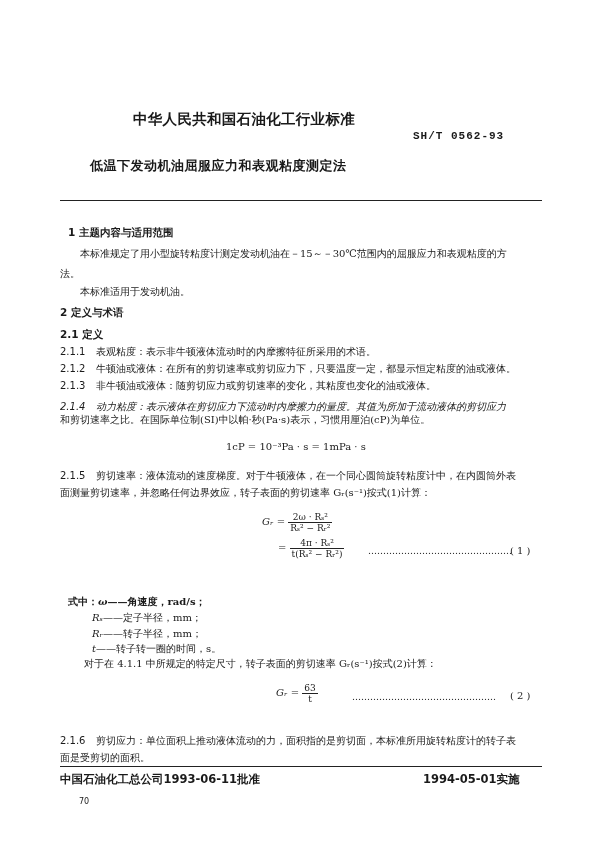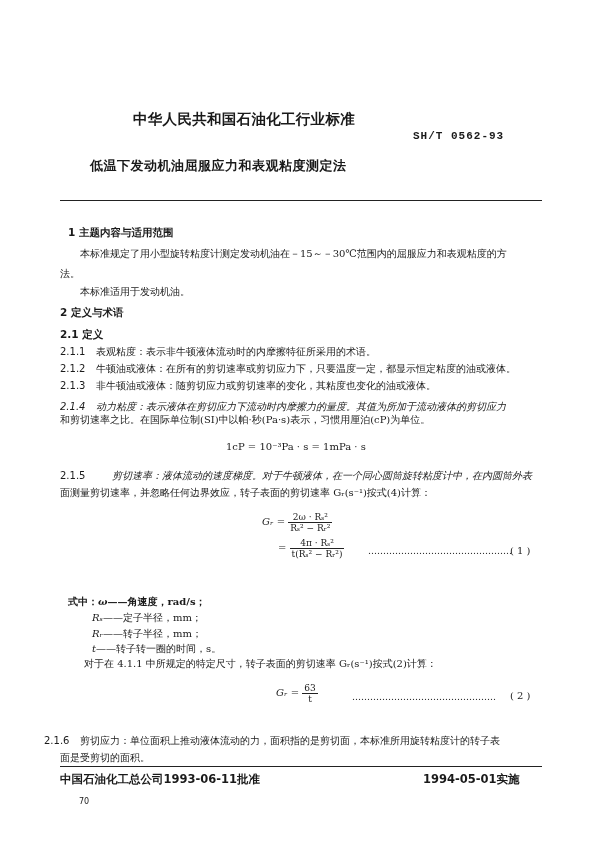--- a/index.html
+++ b/index.html
@@ -50,23 +50,23 @@
   <span class="num">2.1.3</span><span style="margin-left:6px;">非牛顿油或液体：随剪切应力或剪切速率的变化，其粘度也变化的油或液体。</span>
 </div>
 <div class="abs p" style="left:60px; top:400px;font-style:italic;">
   <span class="num">2.1.4</span><span style="margin-left:6px;">动力粘度：表示液体在剪切应力下流动时内摩擦力的量度。其值为所加于流动液体的剪切应力</span>
 </div>
 <div class="abs p" style="left:60px; top:413px;">和剪切速率之比。在国际单位制(SI)中以帕·秒(Pa·s)表示，习惯用厘泊(cP)为单位。</div>
 
 <div class="abs p" style="left:226px; top:441px;">1cP = 10⁻³Pa · s = 1mPa · s</div>
 
 <div class="abs p" style="left:60px; top:469px;">
-  <span class="num">2.1.5</span><span style="margin-left:22px;font-style:italic;">剪切速率：液体流动的速度梯度。对于牛顿液体，在一个同心圆筒旋转粘度计中，在内圆筒外表</span>
+  <span class="num">2.1.5</span><span style="margin-left:6px;">剪切速率：液体流动的速度梯度。对于牛顿液体，在一个同心圆筒旋转粘度计中，在内圆筒外表</span>
 </div>
-<div class="abs p" style="left:60px; top:486px;">面测量剪切速率，并忽略任何边界效应，转子表面的剪切速率 Gᵣ(s⁻¹)按式(4)计算：</div>
+<div class="abs p" style="left:60px; top:486px;">面测量剪切速率，并忽略任何边界效应，转子表面的剪切速率 Gᵣ(s⁻¹)按式(1)计算：</div>
 
 <div class="abs p" style="left:262px; top:512px;">
   <i>Gᵣ =</i>
   <span class="frac">
     <span class="n">2ω · Rₛ²</span>
     <span class="d">Rₛ² − Rᵣ²</span>
   </span>
 </div>
 <div class="abs p" style="left:278px; top:538px;">
   <span>=</span>
@@ -95,21 +95,21 @@
 <div class="abs p" style="left:276px; top:683px;">
   <i>Gᵣ =</i>
   <span class="frac">
     <span class="n">63</span>
     <span class="d">t</span>
   </span>
 </div>
 <div class="abs p dots" style="left:352px; top:692px;">…………………………………………</div>
 <div class="abs p" style="left:510px; top:690px;">( 2 )</div>
 
-<div class="abs p" style="left:44px; top:734px;">
+<div class="abs p" style="left:60px; top:734px;">
   <span class="num">2.1.6</span><span style="margin-left:6px;">剪切应力：单位面积上推动液体流动的力，面积指的是剪切面，本标准所用旋转粘度计的转子表</span>
 </div>
 <div class="abs p" style="left:60px; top:751px;">面是受剪切的面积。</div>
 
 <div class="rule" style="top:766px;"></div>
 
 <div class="abs footer sans" style="left:60px; top:772px;">中国石油化工总公司1993-06-11批准</div>
 <div class="abs footer sans" style="left:423px; top:772px;">1994-05-01实施</div>
 <div class="abs pg sans" style="left:79px; top:797px;">70</div>
 

